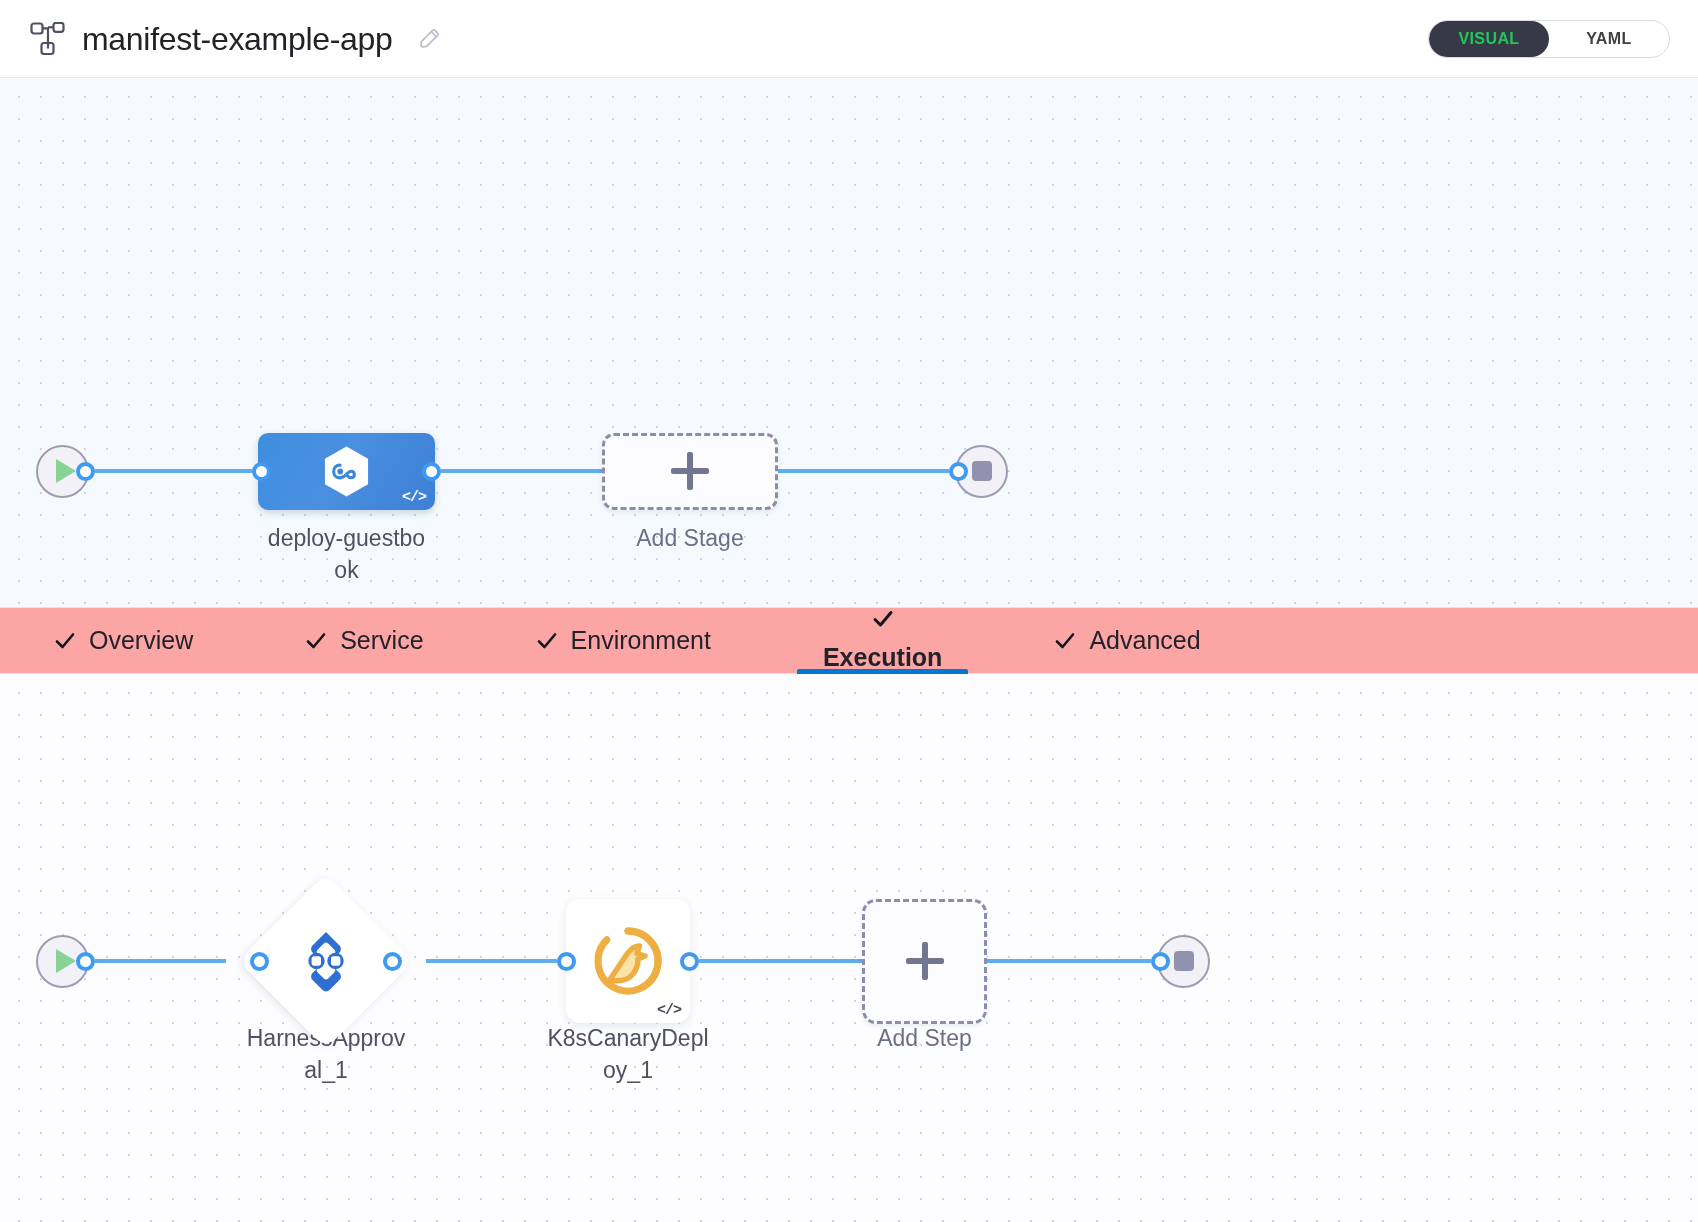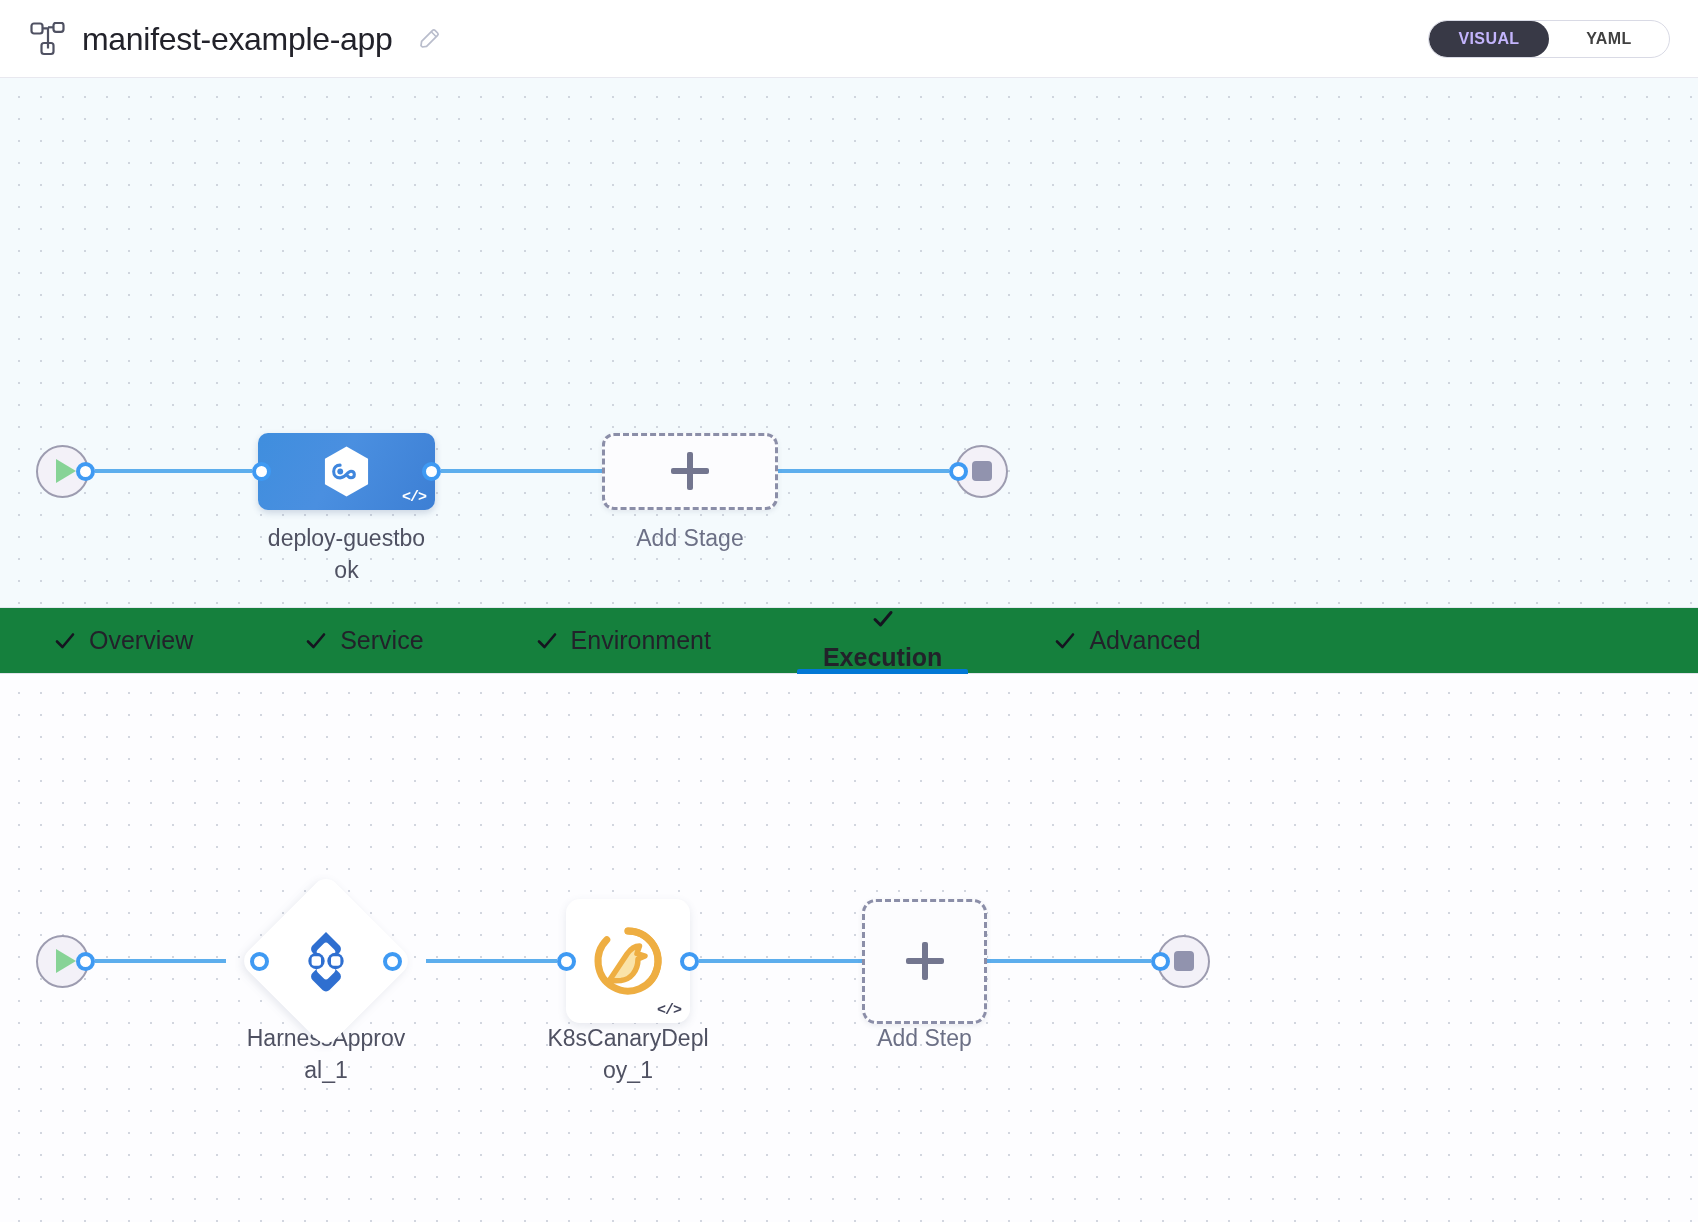--- a/index.html
+++ b/index.html
@@ -84,21 +84,21 @@
     font-weight: bold;
     letter-spacing: 0.4px;
     color: #404040;
     background: transparent;
     border-radius: 22px;
     cursor: pointer;
     user-select: none;
   }
   .mode-opt.active {
     background: #383946;
-    color: #c4b5fd;
+    color: #22c55e;
   }
 
   
   .canvas {
     position: relative;
     overflow: hidden;
   }
   .canvas::before {
     content: "";
     position: absolute;
@@ -284,21 +284,21 @@
     cursor: pointer;
     position: relative;
     z-index: 2;
   }
   .canary-icon { width: 76px; height: 76px; display: block; }
 
   
   .tabs-bar {
     flex: 0 0 66px;
     height: 66px;
-    background: #15803d;
+    background: #fca5a5;
     border-bottom: 1px solid #e0e3ea;
     display: flex;
     align-items: stretch;
     padding-left: 28px;
     position: relative;
     z-index: 4;
   }
   .tab {
     display: flex;
     align-items: center;

